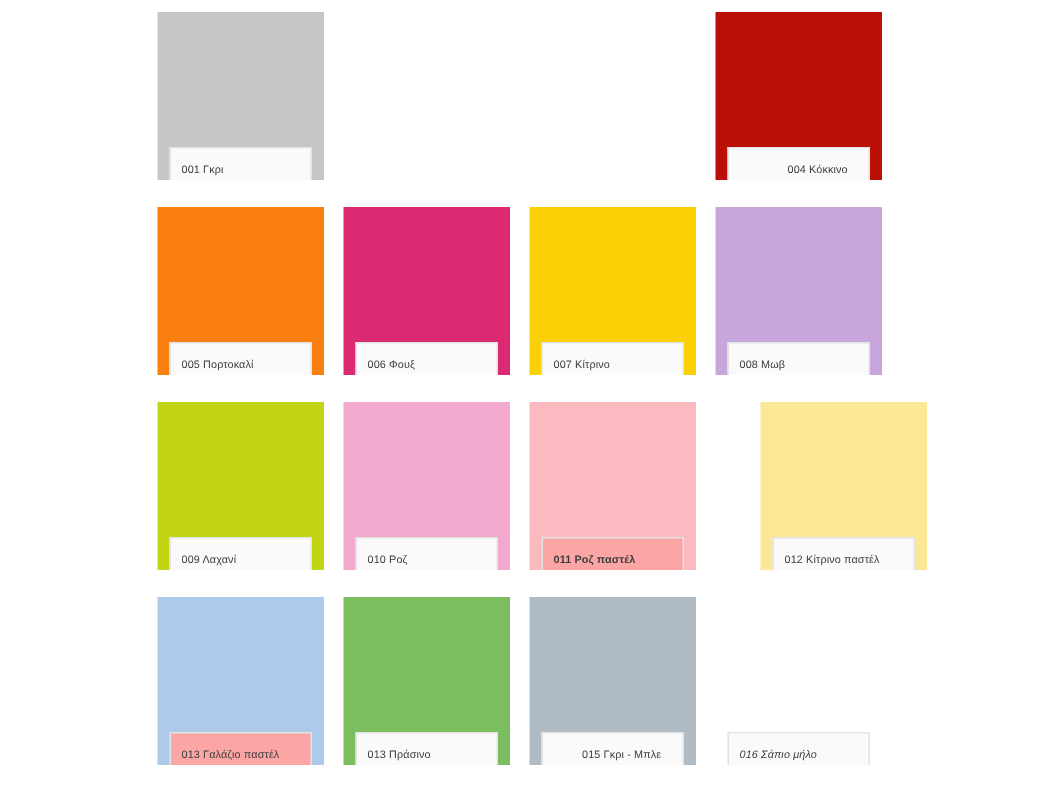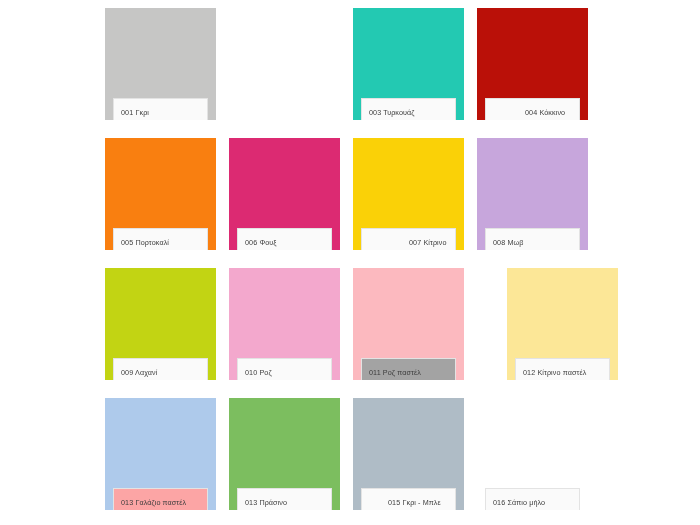--- a/index.html
+++ b/index.html
@@ -62,26 +62,20 @@
 </head>
 <body style="background: rgb(255, 255, 255);">
 
 <div id="palette-grid">
     <div class="swatch-cell" style="left: 105px; top: 8px; width: 111px; height: 112px;">
       <div class="swatch-color" style="background-color: rgb(198, 198, 197);"></div>
       <div class="swatch-label-card" style="background: rgb(250, 250, 250); border-color: rgb(227, 227, 227);">
         <span class="swatch-label-text" style="color: rgb(60, 60, 60);">001 Γκρι</span>
       </div>
     </div>
-    <div class="swatch-cell" style="left: 353px; top: 8px; width: 111px; height: 112px;">
-      <div class="swatch-color" style="background-color: rgb(35, 201, 178);"></div>
-      <div class="swatch-label-card" style="background: rgb(250, 250, 250); border-color: rgb(227, 227, 227);">
-        <span class="swatch-label-text" style="color: rgb(60, 60, 60);">003 Τυρκουάζ</span>
-      </div>
-    </div>
     <div class="swatch-cell" style="left: 477px; top: 8px; width: 111px; height: 112px;">
       <div class="swatch-color" style="background-color: rgb(186, 16, 8);"></div>
       <div class="swatch-label-card" style="background: rgb(250, 250, 250); border-color: rgb(227, 227, 227);">
         <span class="swatch-label-text" style="color: rgb(60, 60, 60); padding-left: 32px;">004 Κόκκινο</span>
       </div>
     </div>
     <div class="swatch-cell" style="left: 105px; top: 138px; width: 111px; height: 112px;">
       <div class="swatch-color" style="background-color: rgb(249, 127, 16);"></div>
       <div class="swatch-label-card" style="background: rgb(250, 250, 250); border-color: rgb(227, 227, 227);">
         <span class="swatch-label-text" style="color: rgb(60, 60, 60);">005 Πορτοκαλί</span>
@@ -89,21 +83,21 @@
     </div>
     <div class="swatch-cell" style="left: 229px; top: 138px; width: 111px; height: 112px;">
       <div class="swatch-color" style="background-color: rgb(220, 42, 114);"></div>
       <div class="swatch-label-card" style="background: rgb(250, 250, 250); border-color: rgb(227, 227, 227);">
         <span class="swatch-label-text" style="color: rgb(60, 60, 60);">006 Φουξ</span>
       </div>
     </div>
     <div class="swatch-cell" style="left: 353px; top: 138px; width: 111px; height: 112px;">
       <div class="swatch-color" style="background-color: rgb(250, 209, 7);"></div>
       <div class="swatch-label-card" style="background: rgb(250, 250, 250); border-color: rgb(227, 227, 227);">
-        <span class="swatch-label-text" style="color: rgb(60, 60, 60); margin-left: 40px;">007 Κίτρινο</span>
+        <span class="swatch-label-text" style="color: rgb(60, 60, 60);">007 Κίτρινο</span>
       </div>
     </div>
     <div class="swatch-cell" style="left: 477px; top: 138px; width: 111px; height: 112px;">
       <div class="swatch-color" style="background-color: rgb(199, 166, 220);"></div>
       <div class="swatch-label-card" style="background: rgb(250, 250, 250); border-color: rgb(227, 227, 227);">
         <span class="swatch-label-text" style="color: rgb(60, 60, 60);">008 Μωβ</span>
       </div>
     </div>
     <div class="swatch-cell" style="left: 105px; top: 268px; width: 111px; height: 112px;">
       <div class="swatch-color" style="background-color: rgb(194, 212, 19);"></div>
@@ -112,21 +106,21 @@
       </div>
     </div>
     <div class="swatch-cell" style="left: 229px; top: 268px; width: 111px; height: 112px;">
       <div class="swatch-color" style="background-color: rgb(243, 168, 205);"></div>
       <div class="swatch-label-card" style="background: rgb(250, 250, 250); border-color: rgb(227, 227, 227);">
         <span class="swatch-label-text" style="color: rgb(60, 60, 60);">010 Ροζ</span>
       </div>
     </div>
     <div class="swatch-cell" style="left: 353px; top: 268px; width: 111px; height: 112px;">
       <div class="swatch-color" style="background-color: rgb(252, 185, 191);"></div>
-      <div class="swatch-label-card" style="background: #a3a3a3; border-color: rgb(227, 227, 227);">
+      <div class="swatch-label-card" style="background: #fca5a5; border-color: rgb(227, 227, 227); font-weight: bold;">
         <span class="swatch-label-text" style="color: rgb(60, 60, 60);">011 Ροζ παστέλ</span>
       </div>
     </div>
     <div class="swatch-cell" style="left: 477px; top: 268px; width: 111px; height: 112px; margin-left: 30px;">
       <div class="swatch-color" style="background-color: rgb(252, 231, 151);"></div>
       <div class="swatch-label-card" style="background: rgb(250, 250, 250); border-color: rgb(227, 227, 227);">
         <span class="swatch-label-text" style="color: rgb(60, 60, 60);">012 Κίτρινο παστέλ</span>
       </div>
     </div>
     <div class="swatch-cell" style="left: 105px; top: 398px; width: 111px; height: 112px;">
@@ -142,17 +136,17 @@
       </div>
     </div>
     <div class="swatch-cell" style="left: 353px; top: 398px; width: 111px; height: 112px;">
       <div class="swatch-color" style="background-color: rgb(175, 188, 198);"></div>
       <div class="swatch-label-card" style="background: rgb(250, 250, 250); border-color: rgb(227, 227, 227);">
         <span class="swatch-label-text" style="color: rgb(60, 60, 60); padding-left: 19px;">015 Γκρι - Μπλε</span>
       </div>
     </div>
     <div class="swatch-cell" style="left: 477px; top: 398px; width: 111px; height: 112px;">
       <div class="swatch-color"></div>
-      <div class="swatch-label-card" style="background: rgb(250, 250, 250); border-color: rgb(227, 227, 227);">
+      <div class="swatch-label-card" style="background: rgb(250, 250, 250); border-color: rgb(227, 227, 227); font-style: italic;">
         <span class="swatch-label-text" style="color: rgb(60, 60, 60);">016 Σάπιο μήλο</span>
       </div>
     </div>
   </div>
 
 </body></html>

